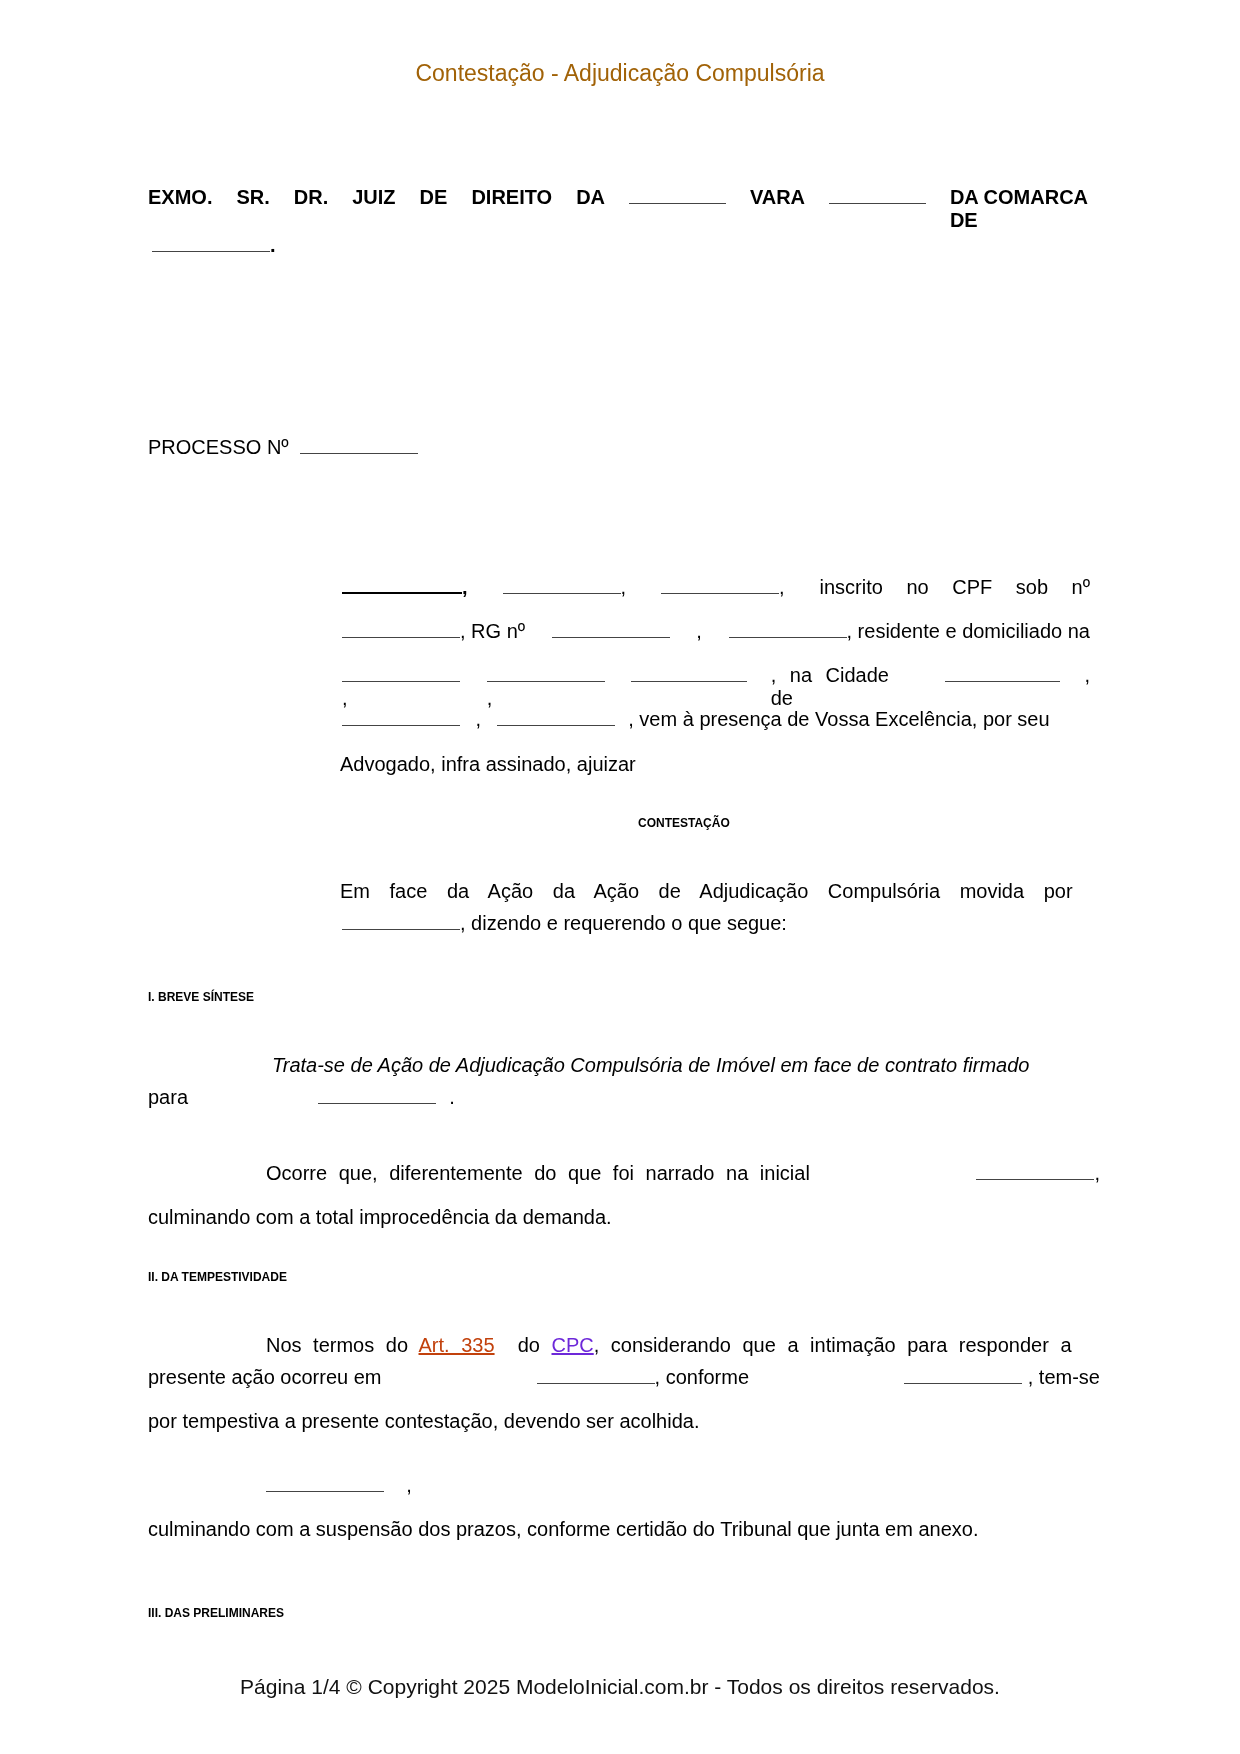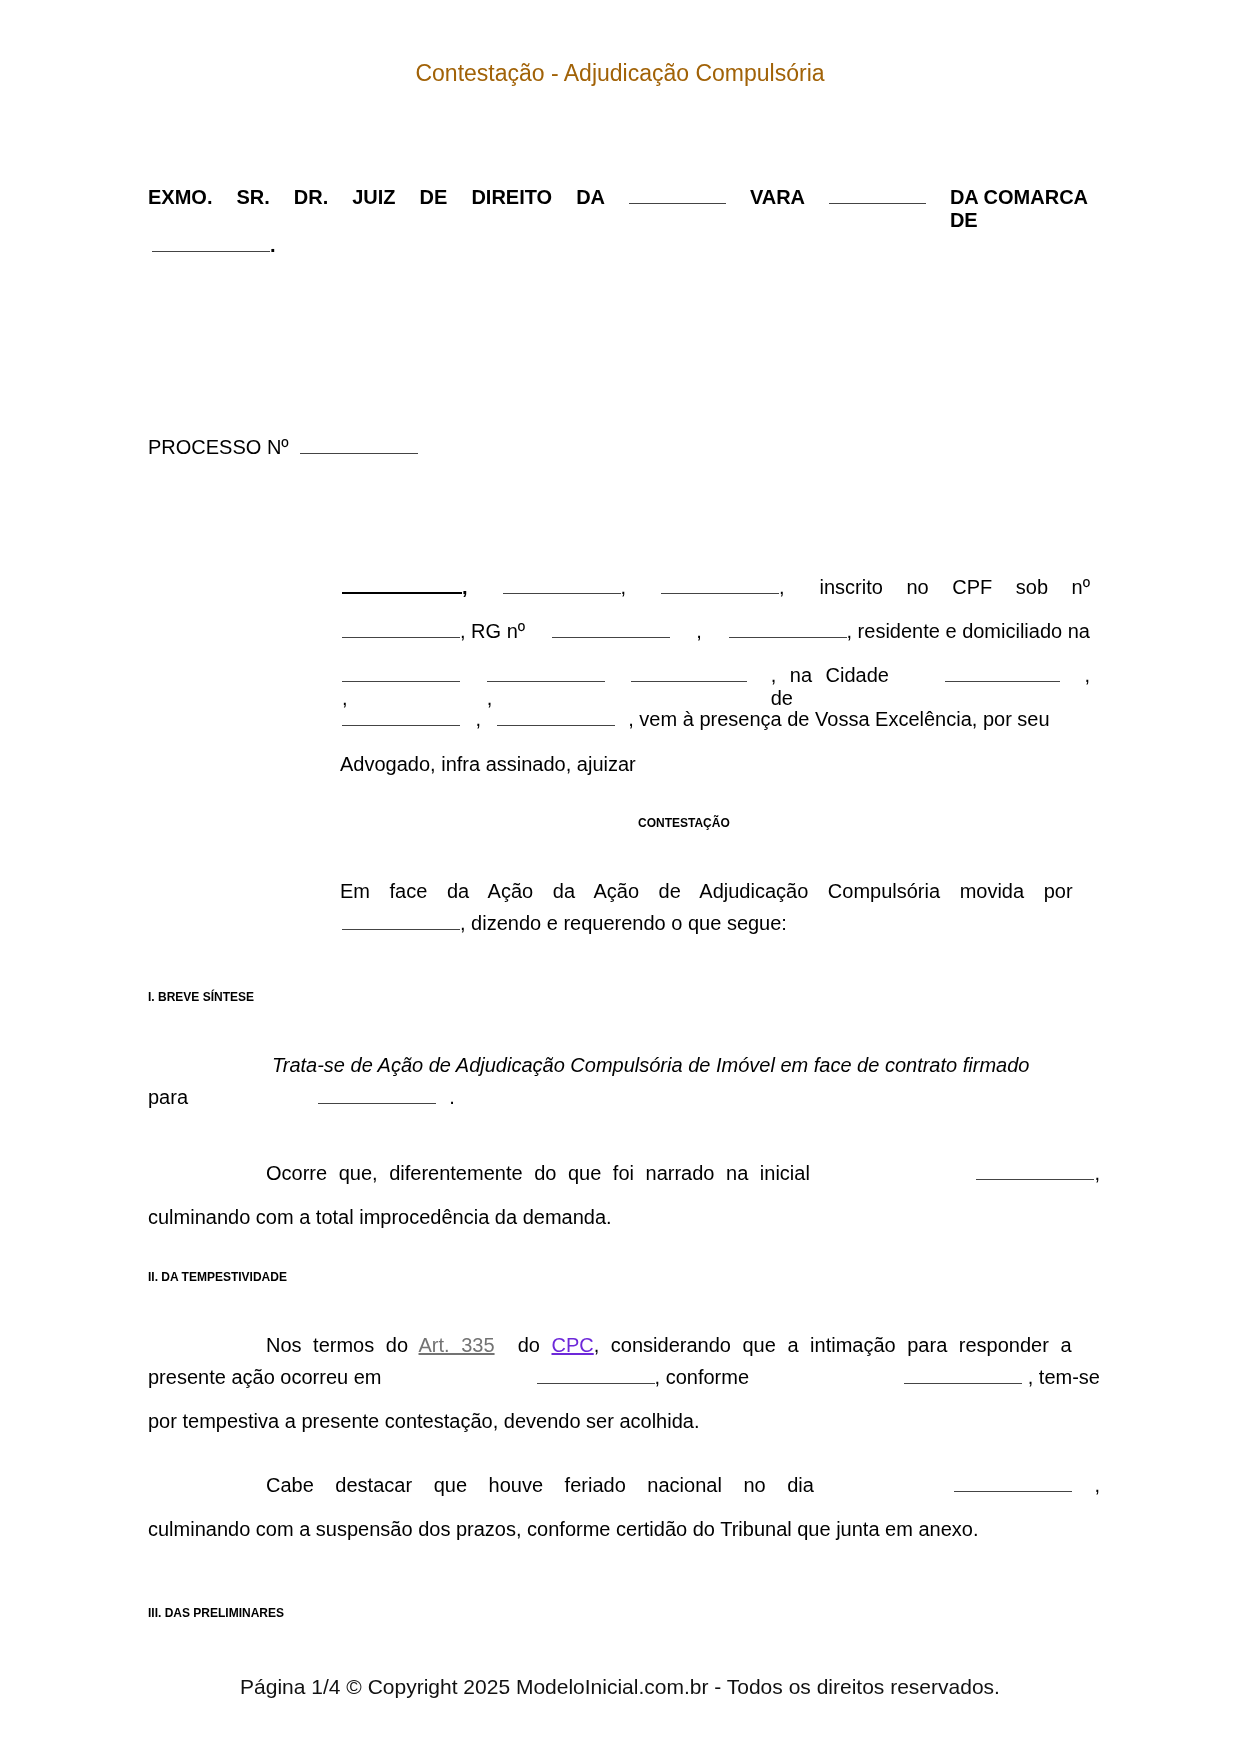--- a/index.html
+++ b/index.html
@@ -96,30 +96,29 @@
 
 <div class="line" style="left:266px; width:834px; top:1162px;">
   <span style="word-spacing:6px;">Ocorre que, diferentemente do que foi narrado na inicial</span>
   <span><span class="blank b118"></span><span>,</span></span>
 </div>
 <div class="abs body-txt" style="left:148px; top:1206px;">culminando com a total improcedência da demanda.</div>
 
 <div class="abs heading" style="left:148px; top:1270px;">II. DA TEMPESTIVIDADE</div>
 
 <div class="line" style="left:266px; width:834px; top:1334px;">
-  <span style="word-spacing:6px;"><span>Nos termos do</span> <a class="link" href="#" style="color: #737373;">Art. 335</a>&nbsp;&nbsp;<span>do</span> <a class="link" href="#" style="color: #6d28d9;">CPC</a><span>, considerando que a intimação para responder a</span></span>
+  <span style="word-spacing:6px;"><span>Nos termos do</span> <a class="link" href="#" style="color: #c2410c;">Art. 335</a>&nbsp;&nbsp;<span>do</span> <a class="link" href="#" style="color: #6d28d9;">CPC</a><span>, considerando que a intimação para responder a</span></span>
 </div>
 <div class="line" style="left:148px; width:952px; top:1366px;">
   <span>presente ação ocorreu em</span>
   <span style="margin-left:120px;"><span class="blank b118"></span><span>, conforme</span></span>
   <span style="margin-left:120px;"><span class="blank b118"></span> <span>, tem-se</span></span>
 </div>
 <div class="abs body-txt" style="left:148px; top:1410px;">por tempestiva a presente contestação, devendo ser acolhida.</div>
 
 <div class="line" style="left:266px; width:834px; top:1474px;">
-  <span style="word-spacing:16px;">Cabe destacar que houve feriado nacional no dia</span>
   <span><span class="blank b118"></span>&nbsp;&nbsp;&nbsp;&nbsp;<span>,</span></span>
 </div>
 <div class="abs body-txt" style="left:148px; top:1518px;">culminando com a suspensão dos prazos, conforme certidão do Tribunal que junta em anexo.</div>
 
 <div class="abs heading" style="left:148px; top:1606px;">III. DAS PRELIMINARES</div>
 
 <div class="abs footer">Página 1/4 © Copyright 2025 ModeloInicial.com.br - Todos os direitos reservados.</div>
 
 </body></html>

